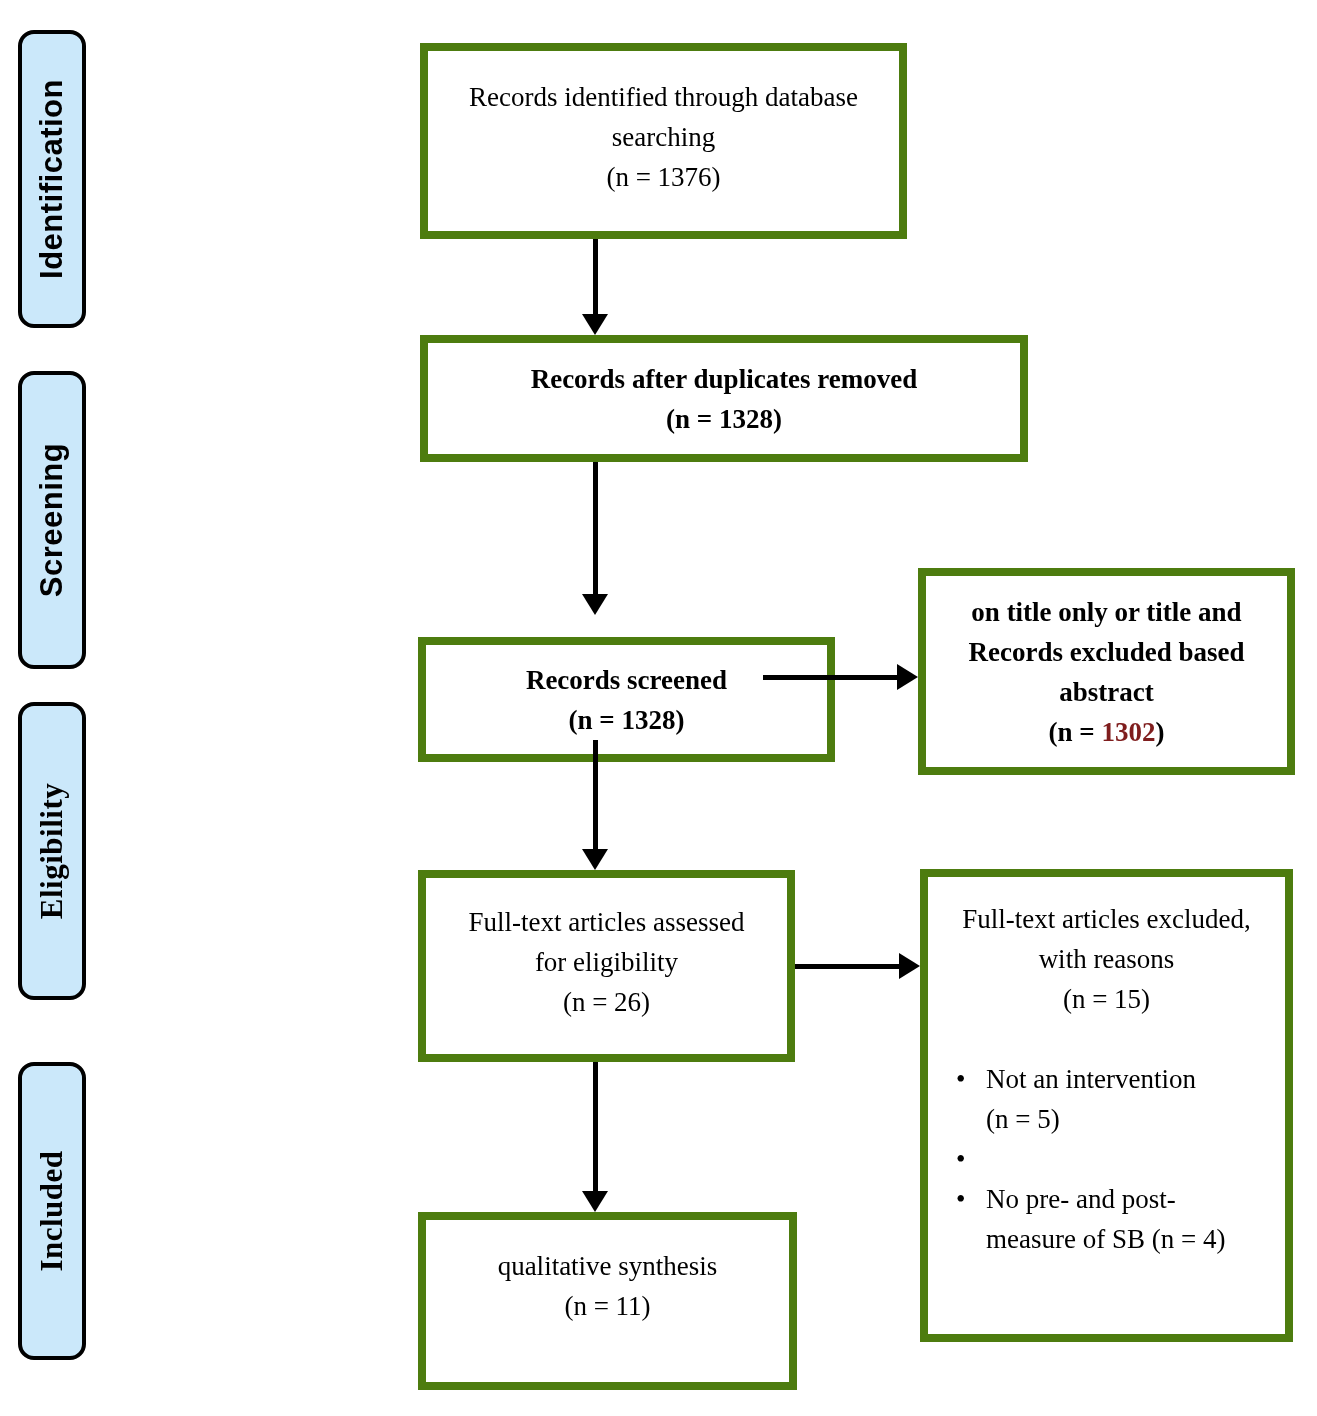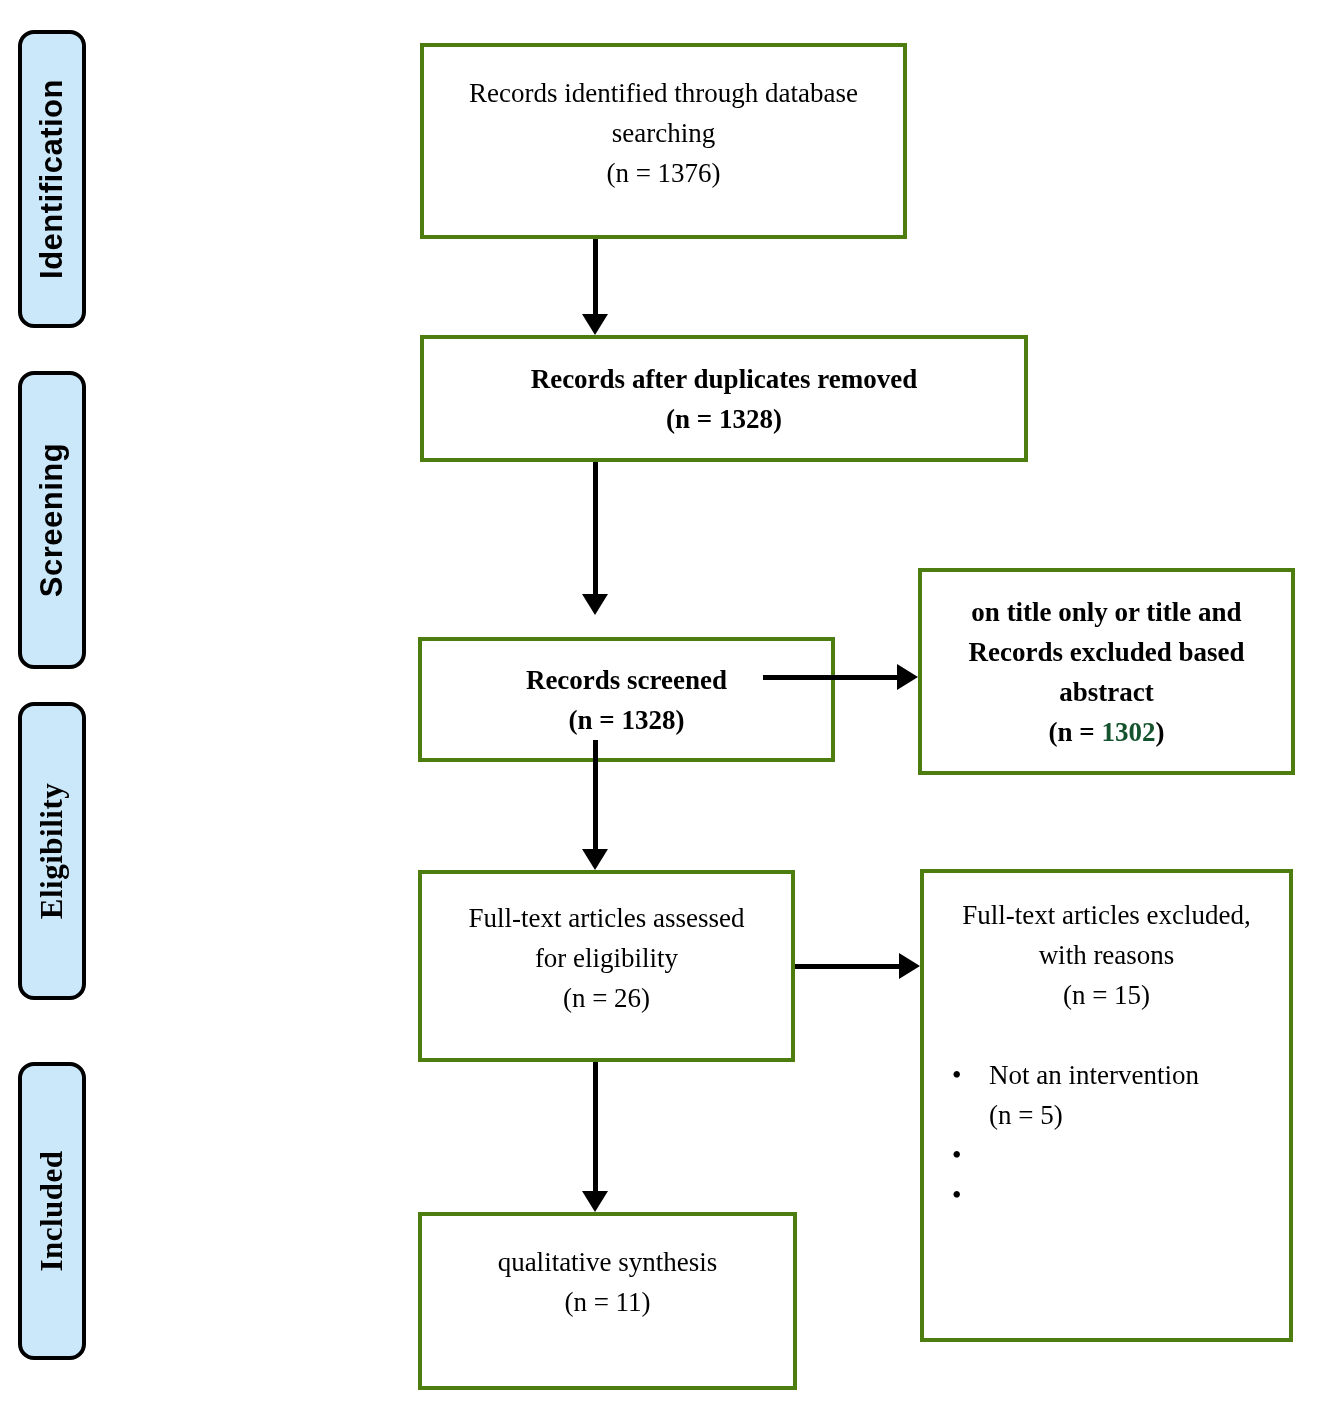--- a/index.html
+++ b/index.html
@@ -34,21 +34,21 @@
     font-weight: bold;
     font-size: 31px;
     letter-spacing: 0.5px;
   }
   .stage-text.sans { font-family: "Liberation Sans", sans-serif; }
   .stage-text.serif { font-family: "Liberation Serif", serif; }
 
   
   .fbox {
     position: absolute;
-    border: 4px solid #4d7c0f;
+    border: 8px solid #4d7c0f;
     box-sizing: border-box;
     background: #ffffff;
     font-size: 27px;
     line-height: 40px;
     text-align: center;
     display: flex;
     flex-direction: column;
     align-items: center;
   }
   .fbox .ln {
@@ -75,21 +75,20 @@
     flex: 0 0 30px;
     text-align: left;
     font-size: 27px;
     line-height: 40px;
   }
   .bullet .bullet-lines span {
     display: block;
     white-space: nowrap;
     font-size: 27px;
     line-height: 40px;
-    margin-left: 7px;
   }
 
   
   .arrow-v {
     position: absolute;
     width: 30px;
     display: flex;
     flex-direction: column;
     align-items: center;
   }
@@ -157,21 +156,21 @@
 
   <div class="fbox topalign" style="left:418px;top:1212px;width:379px;height:178px;padding-top:26px">
     <span class="ln">qualitative synthesis</span>
     <span class="ln">(n = 11)</span>
   </div>
 
   <div class="fbox center" style="left:918px;top:568px;width:377px;height:207px">
     <span class="ln">on title only or title and</span>
     <span class="ln">Records excluded based</span>
     <span class="ln">abstract</span>
-    <span class="ln"><span>(n = </span><span style="color: #14532d;">1302</span><span>)</span></span>
+    <span class="ln"><span>(n = </span><span style="color: #7f1d1d;">1302</span><span>)</span></span>
   </div>
 
   <div class="fbox topalign" style="left:920px;top:869px;width:373px;height:473px;padding-top:22px">
     <span class="ln">Full-text articles excluded,</span>
     <span class="ln">with reasons</span>
     <span class="ln">(n = 15)</span>
     <div class="reasons">
       <div class="bullet">
         <span class="dot">•</span>
         <span class="bullet-lines">
@@ -179,20 +178,24 @@
           <span>(n = 5)</span>
         </span>
       </div>
       <div class="bullet">
         <span class="dot">•</span>
         <span class="bullet-lines">
         </span>
       </div>
       <div class="bullet">
         <span class="dot">•</span>
+        <span class="bullet-lines">
+          <span>No pre- and post-</span>
+          <span>measure of SB (n = 4)</span>
+        </span>
       </div>
     </div>
   </div>
 
   <div class="arrow-v" style="left:580px;top:239px;height:96px">
     <div class="shaft"></div>
     <div class="head"></div>
   </div>
   <div class="arrow-v" style="left:580px;top:462px;height:153px">
     <div class="shaft"></div>

